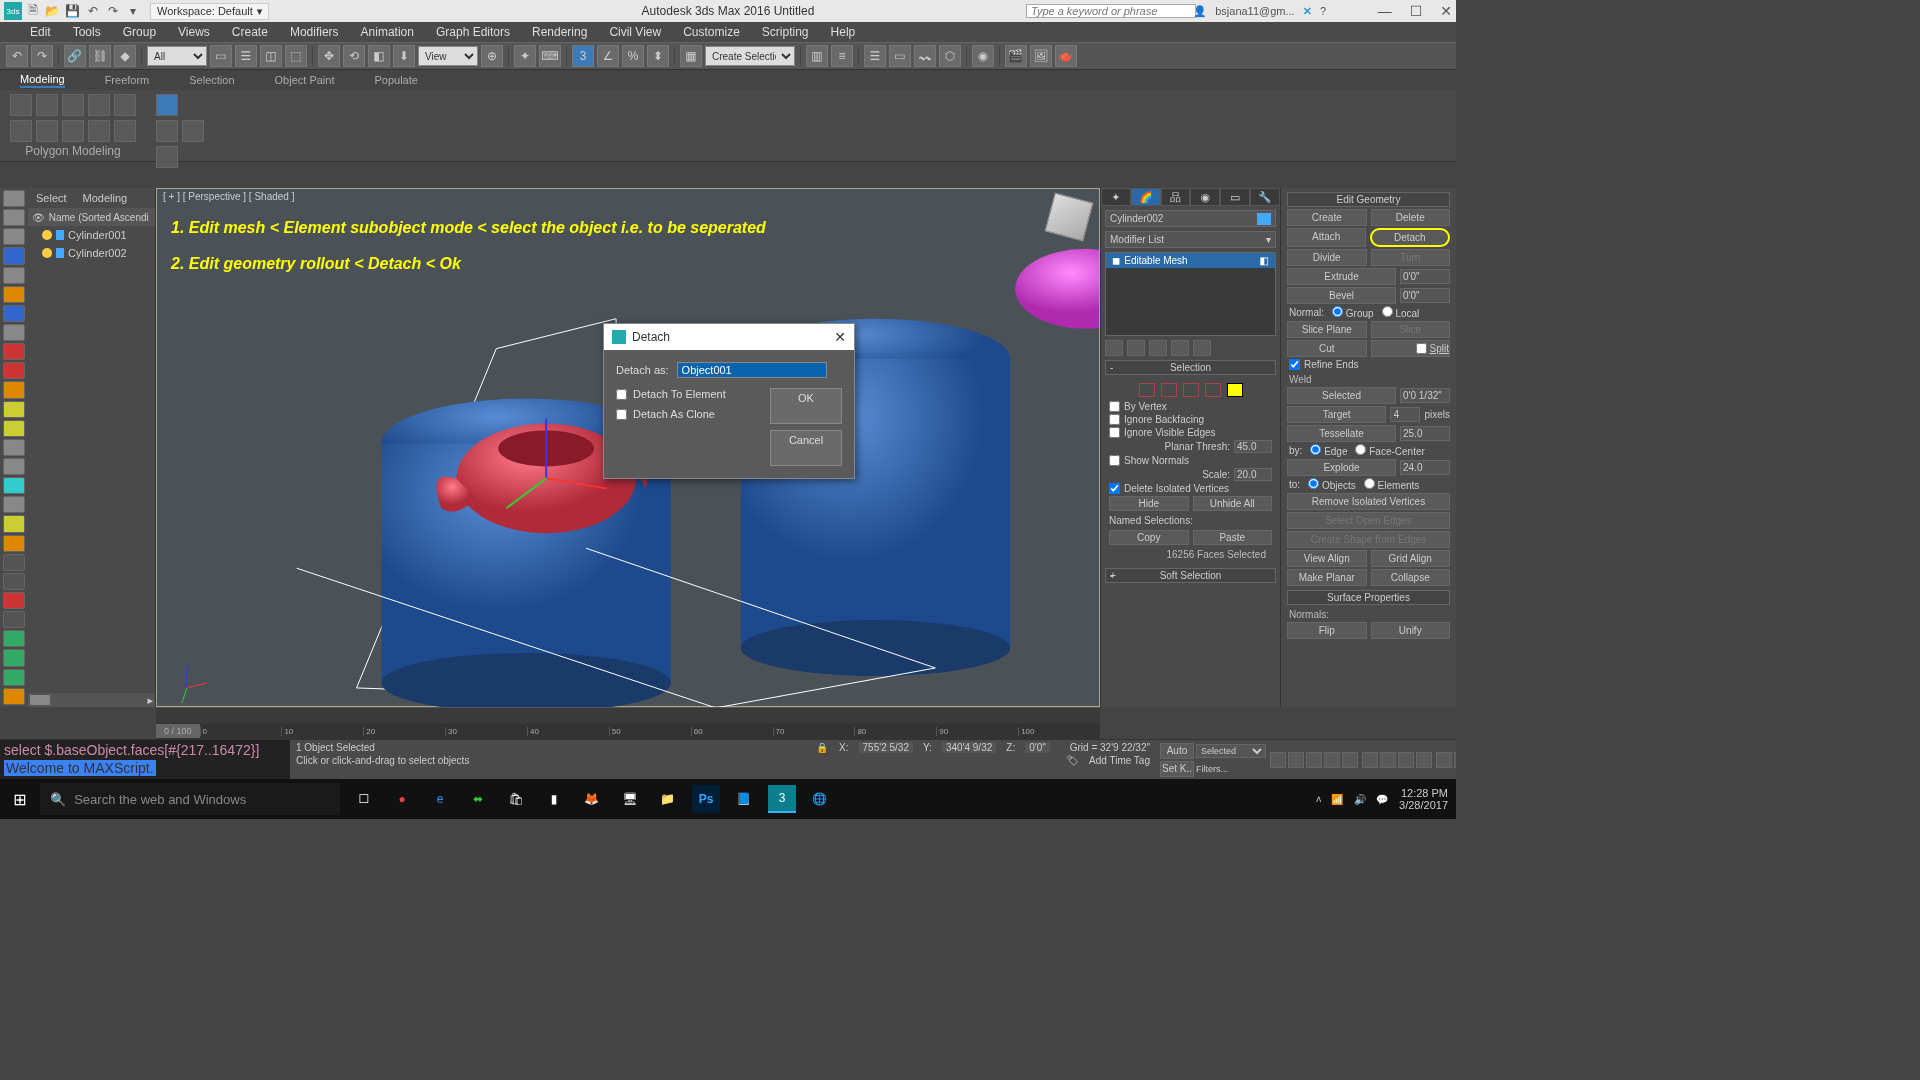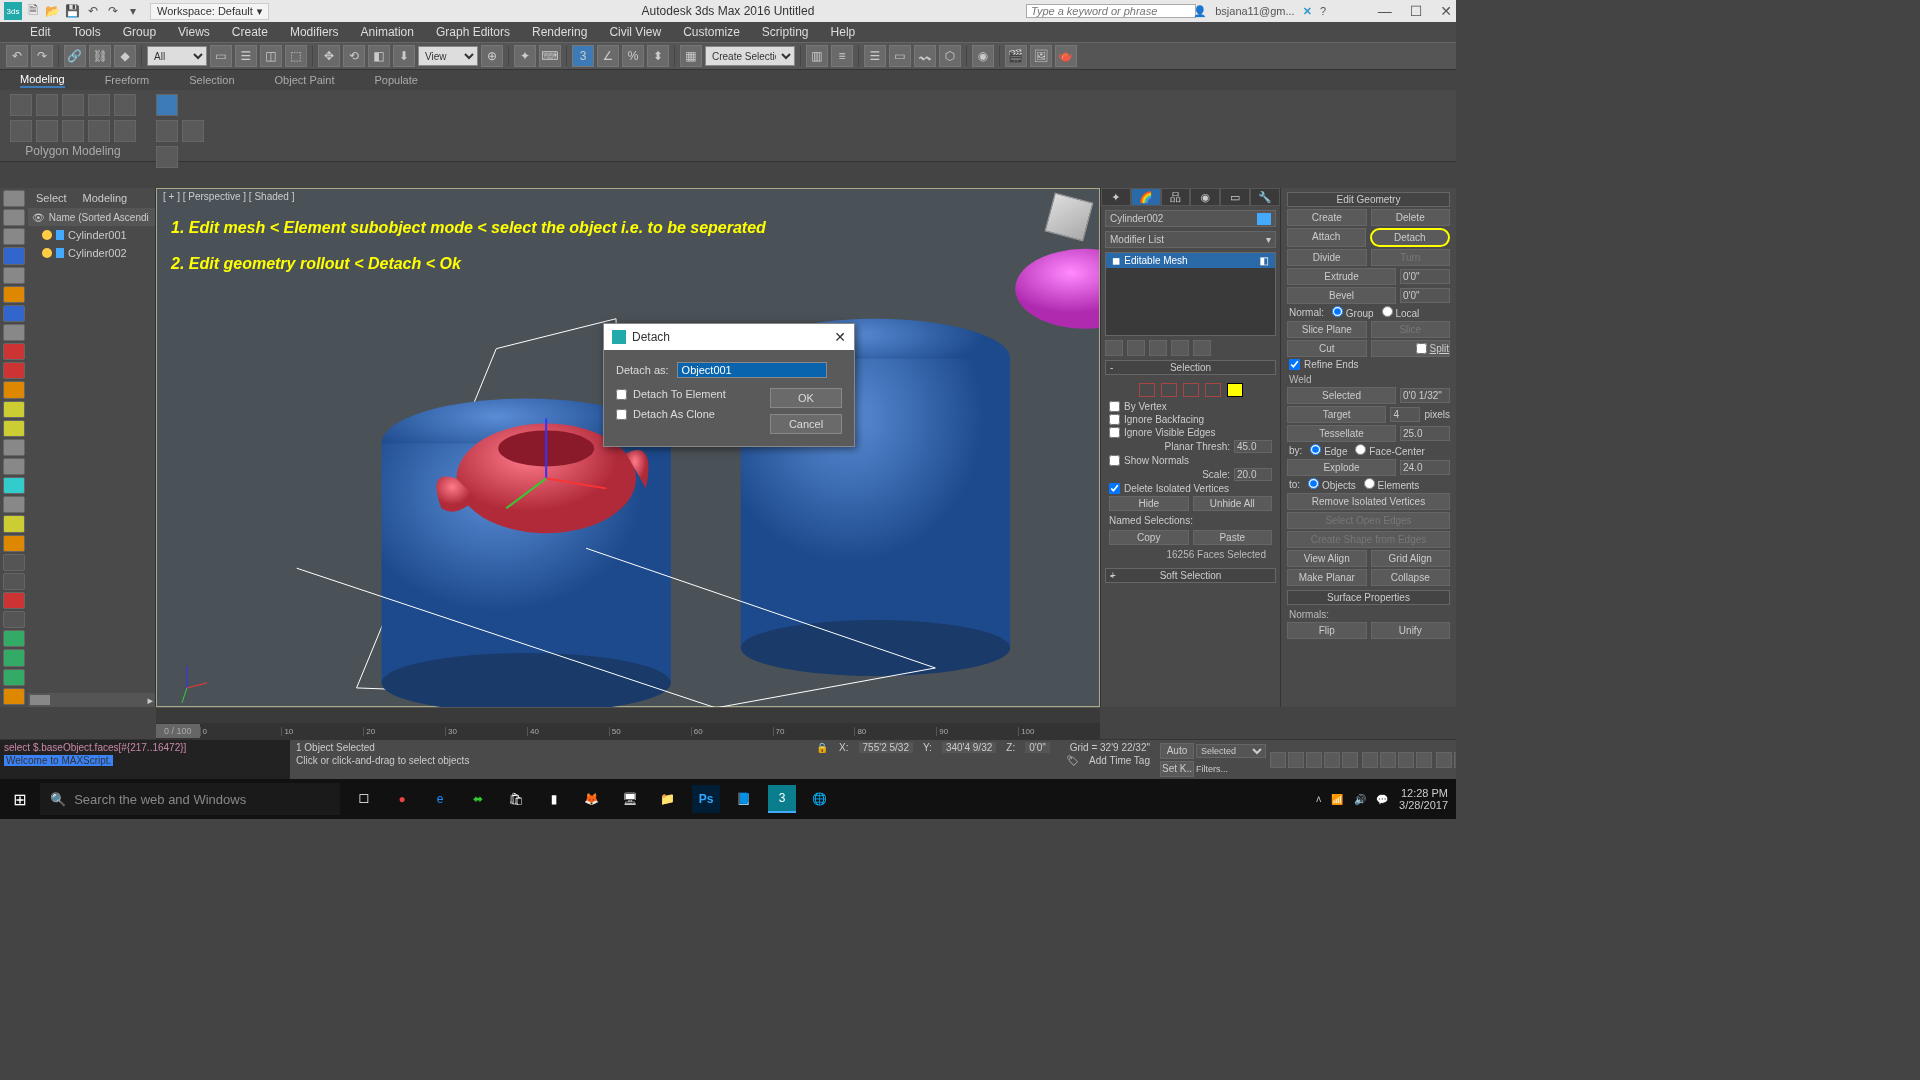--- a/index.html
+++ b/index.html
@@ -64,21 +64,21 @@
 
 
 .dialog { position: absolute; left: 603px; top: 322px; width: 252px; background: #5a5a5a; border: 1px solid #888; box-shadow: 2px 2px 8px rgba(0,0,0,.5); }
 .dialog .dlg-title { height: 26px; background: #fff; color: #333; display: flex; align-items: center; padding: 0 8px; font-size: 12px; }
 .dialog .dlg-title .dlg-icon { width:14px; height:14px; background:#2aa; margin-right:6px; }
 .dialog .dlg-title .dlg-close { margin-left:auto; font-size:14px; color:#333; cursor:pointer; }
 .dialog .dlg-body { padding: 12px; font-size: 11px; color: #ddd; }
 .dialog .dlg-row { display:flex; align-items:center; margin-bottom:10px; gap:8px; }
 .dialog input[type=text] { background:#fff; border:1px solid #888; color:#fff; font-size:11px; padding:1px 4px; width:150px; }
 .dialog input[type=text].sel { background:#0a64ad; }
-.dialog .dlg-btn { width:72px; height:20px; background:#6a6a6a; border:1px solid #888; color:#ddd; font-size:11px; text-align:center; line-height:18px; cursor:pointer; }
+.dialog .dlg-btn { width:72px; height:36px; background:#6a6a6a; border:1px solid #888; color:#ddd; font-size:11px; text-align:center; line-height:18px; cursor:pointer; }
 .dialog label { display:flex; align-items:center; gap:6px; font-size:11px; color:#ddd; }
 
 
 .cmdpanel { position:absolute; right:176px; top:188px; width:180px; bottom:72px; background:#4a4a4a; border-left:1px solid #333; font-size:10px; color:#ccc; }
 .cmdpanel .cp-tabs { height:18px; display:flex; background:#3a3a3a; }
 .cmdpanel .cp-tab { flex:1; display:flex; align-items:center; justify-content:center; border:1px solid #555; font-size:11px; }
 .cmdpanel .cp-tab.active { background:#2a6aa8; color:#fff; }
 .cmdpanel .cp-name { margin:4px; background:#555; border:1px solid #666; padding:2px 4px; font-size:10px; }
 .cmdpanel .cp-modlist { margin:0 4px 4px; background:#555; border:1px solid #666; padding:2px 4px; font-size:10px; display:flex; justify-content:space-between; }
 .cmdpanel .cp-stack { margin:0 4px; height:84px; background:#3a3a3a; border:1px solid #666; }
@@ -113,21 +113,21 @@
 .editgeo .eg-single { margin:2px 6px; background:#5a5a5a; border:1px solid #666; text-align:center; padding:2px 0; font-size:10px; }
 .editgeo .eg-chk { display:flex; align-items:center; gap:4px; margin:2px 8px; font-size:10px; }
 
 
 .timeline { position:absolute; left:156px; right:356px; bottom:56px; height:16px; background:#3a3a3a; border-top:1px solid #555; }
 .timeslider { position:absolute; left:156px; right:356px; bottom:40px; height:16px; background:#333; color:#aaa; font-size:9px; display:flex; align-items:center; }
 .timeslider .ts-thumb { background:#666; padding:0 8px; height:14px; line-height:14px; font-size:9px; }
 .timeslider .tick { flex:1; border-left:1px solid #555; text-align:left; padding-left:2px; font-size:8px; }
 
 .statusbar { position:absolute; left:0; right:0; bottom:0; height:40px; background:#4a4a4a; border-top:1px solid #333; display:flex; font-size:10px; color:#ccc; }
-.statusbar .sb-left { width:290px; background:#222; color:#c8a; font-family:monospace; font-size:10px; padding:2px 4px; }
+.statusbar .sb-left { width:290px; background:#222; color:#c8a; font-family:monospace; font-size:14px; padding:2px 4px; }
 .statusbar .sb-left .line1 { color:#c8a; }
 .statusbar .sb-left .line2 { color:#ccc; background:#3b82f6; color:#333; padding:0 2px; display:inline-block; margin-top:2px; }
 .statusbar .sb-mid { flex:1; padding:2px 6px; display:flex; flex-direction:column; gap:2px; }
 .statusbar .sb-mid .row { display:flex; align-items:center; gap:10px; font-size:10px; }
 .statusbar .sb-right { width:300px; display:flex; align-items:center; gap:4px; padding:0 4px; }
 .statusbar .sb-right .sbr-btn { width:16px; height:16px; background:#5a5a5a; border:1px solid #666; }
 
 
 
 

